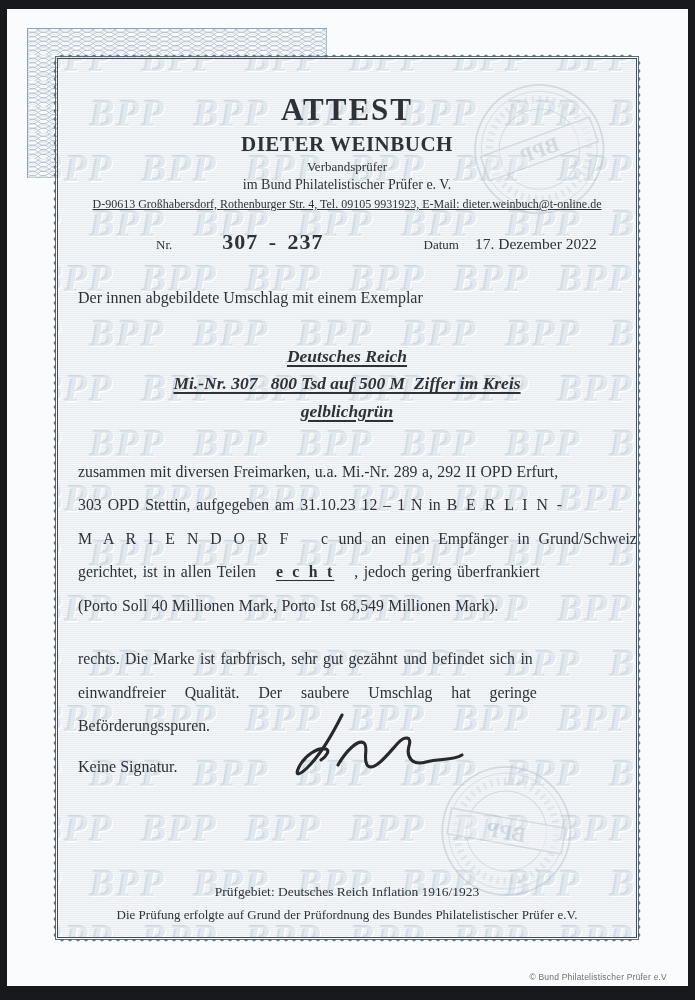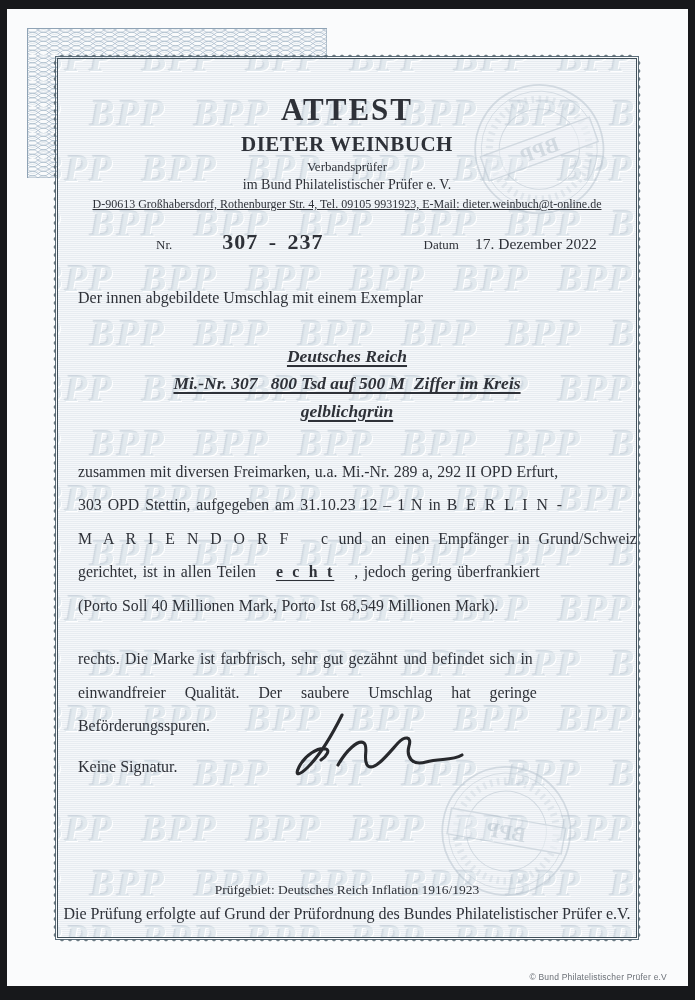--- a/index.html
+++ b/index.html
@@ -41,21 +41,21 @@
   .para{margin-top:30px;font-size:15.8px;}
   .para2{margin-top:20px;}
   .line{white-space:nowrap;line-height:33.5px;}
   .ws0{word-spacing:.5px;} .ws1{word-spacing:1.5px;} .ws2{word-spacing:2px;} .ws5{word-spacing:5px;} .ws15{word-spacing:15px;}
   .spaced{letter-spacing:1.5px;}
   .echt{font-weight:bold;text-decoration:underline;text-underline-offset:3px;letter-spacing:2px;margin:0 20px;}
   .keine{margin-top:15px;font-size:16px;}
   .sig{position:absolute;left:206px;top:650px;}
   .footer{position:absolute;left:0;right:0;bottom:14px;text-align:center;}
   .footer-l1{font-size:13.5px;margin-bottom:7px;}
-  .footer-l2{font-size:16px;text-align:center;}
+  .footer-l2{font-size:13px;text-align:center;}
   .copyright{position:absolute;right:21px;bottom:4px;font-family:"Liberation Sans",sans-serif;
              font-size:8.5px;color:#6b7077;letter-spacing:.2px;}
 </style>
 </head>
 <body>
 
 <div class="stage">
   <div class="paper">
 
     <svg class="guilloche" preserveAspectRatio="none">

